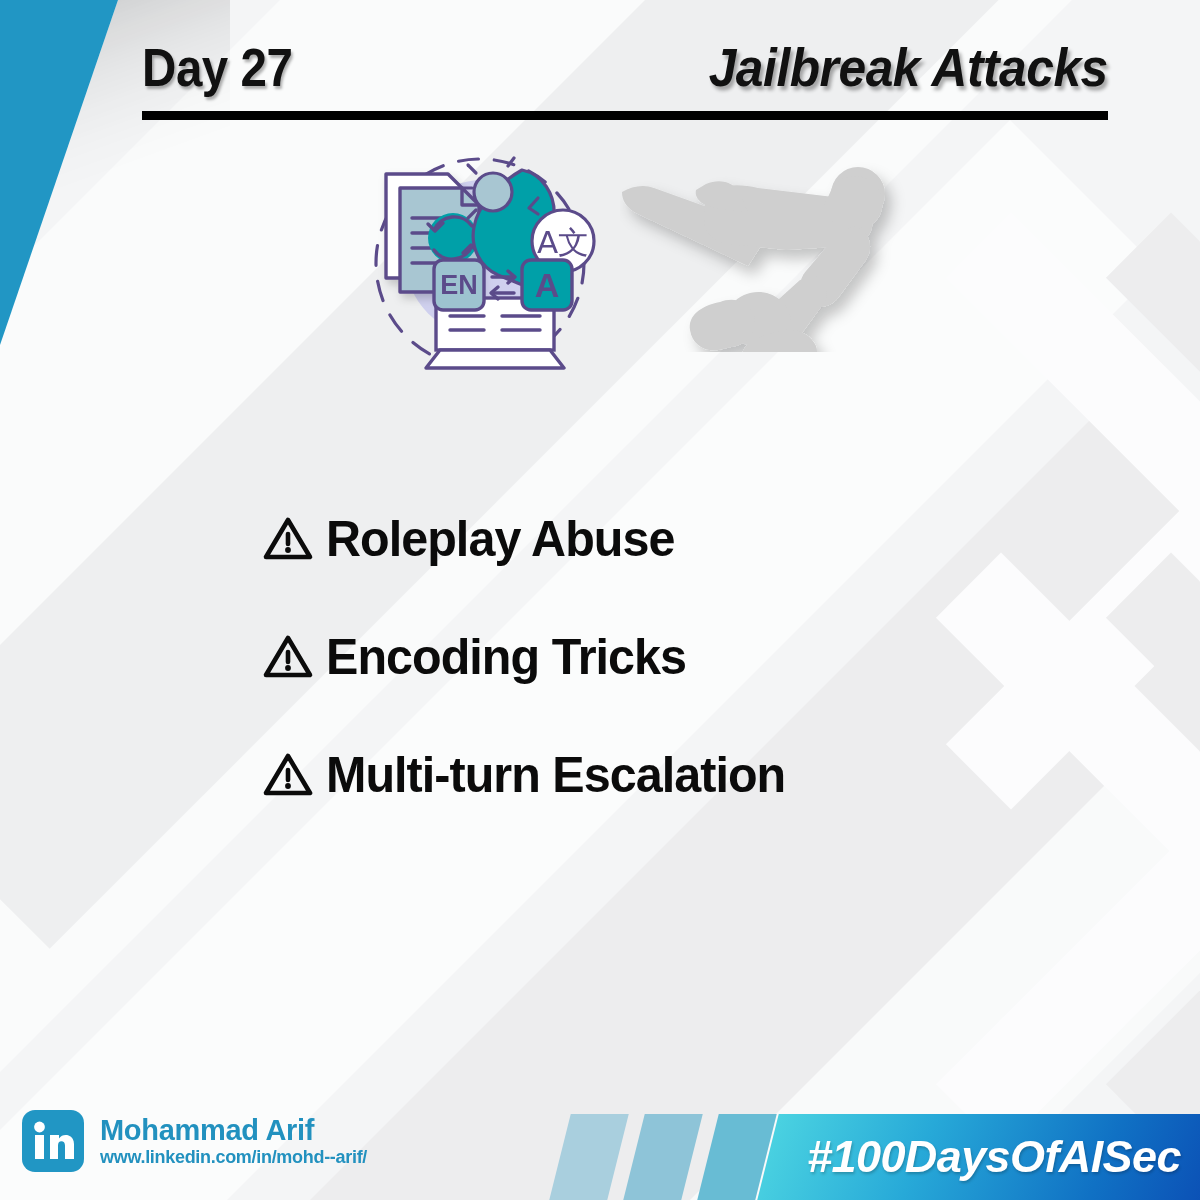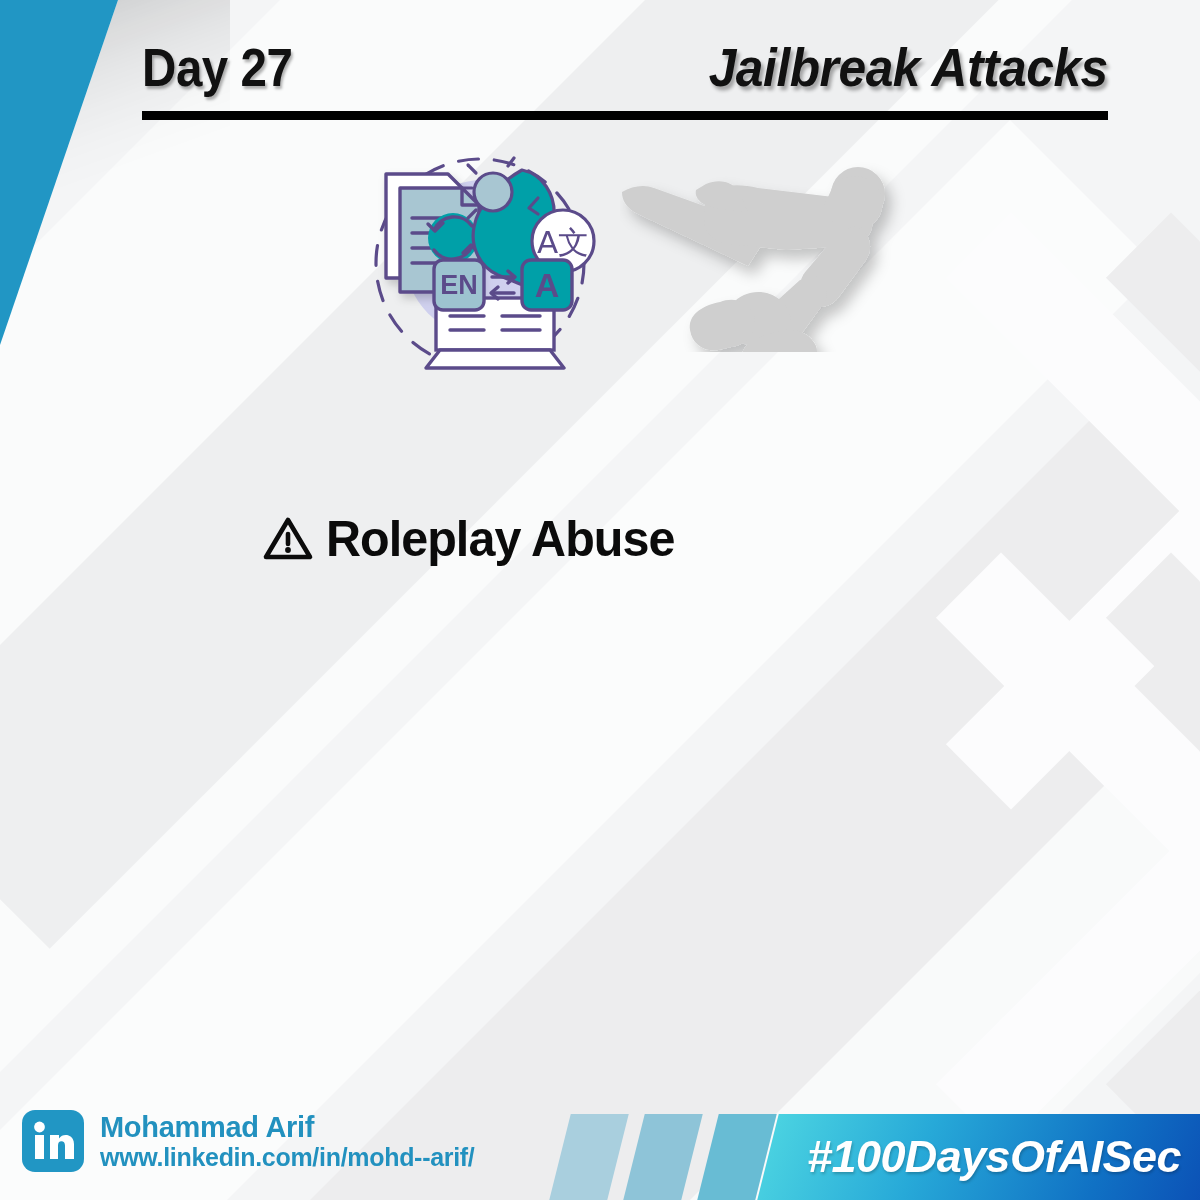--- a/index.html
+++ b/index.html
@@ -193,21 +193,21 @@
   }
   .footer-texts { display: flex; flex-direction: column; gap: 2px; }
   .footer-name {
     font-size: 29px;
     font-weight: 800;
     color: #2291bf;
     letter-spacing: -0.3px;
     line-height: 1.05;
   }
   .footer-url {
-    font-size: 25px;
+    font-size: 18px;
     font-weight: 600;
     color: #2291bf;
     letter-spacing: -0.3px;
     line-height: 1.05;
   }
 
   .hash-banner-wrap {
     position: absolute;
     left: 550px; bottom: 0;
     width: 650px; height: 86px;
@@ -387,22 +387,38 @@
 
     <div class="list-item">
       <svg class="warn-icon" width="52" height="52" viewBox="0 0 52 52">
         <path d="M26 7 L48 44 H4 Z" fill="none" stroke="#0b0b0b" stroke-width="4.6" stroke-linejoin="round" stroke-linecap="round"></path>
         <line x1="26" y1="21" x2="26" y2="31" stroke="#0b0b0b" stroke-width="4.6" stroke-linecap="round"></line>
         <circle cx="26" cy="37" r="2.9" fill="#0b0b0b"></circle>
       </svg>
       <div class="item-text">Roleplay Abuse</div>
     </div>
 
-
-
+    <div class="list-item">
+      <svg class="warn-icon" width="52" height="52" viewBox="0 0 52 52">
+        <path d="M26 7 L48 44 H4 Z" fill="none" stroke="#0b0b0b" stroke-width="4.6" stroke-linejoin="round" stroke-linecap="round"></path>
+        <line x1="26" y1="21" x2="26" y2="31" stroke="#0b0b0b" stroke-width="4.6" stroke-linecap="round"></line>
+        <circle cx="26" cy="37" r="2.9" fill="#0b0b0b"></circle>
+      </svg>
+      <div class="item-text">Encoding Tricks</div>
+    </div>
+
+
+    <div class="list-item">
+      <svg class="warn-icon" width="52" height="52" viewBox="0 0 52 52">
+        <path d="M26 7 L48 44 H4 Z" fill="none" stroke="#0b0b0b" stroke-width="4.6" stroke-linejoin="round" stroke-linecap="round"></path>
+        <line x1="26" y1="21" x2="26" y2="31" stroke="#0b0b0b" stroke-width="4.6" stroke-linecap="round"></line>
+        <circle cx="26" cy="37" r="2.9" fill="#0b0b0b"></circle>
+      </svg>
+      <div class="item-text">Multi-turn Escalation</div>
+    </div>
   </div>
 
   <div class="footer-badge">
     <div class="li-icon">
       <svg width="62" height="62" viewBox="0 0 62 62">
         <rect x="13" y="25" width="9" height="24" fill="#ffffff"></rect>
         <circle cx="17.5" cy="17" r="5.4" fill="#ffffff"></circle>
         <path d="M28 25 h9 v3.4 c2.2 -3.2 6 -4.2 9.6 -3 c3.6 1.2 5.4 4.4 5.4 8.6 V49 h-9 V35.4
                  c0 -2.6 -1.4 -4.2 -3.6 -4.2 c-2.2 0 -3.4 1.6 -3.4 4.2 V49 h-8 z" fill="#ffffff"></path>
       </svg>

